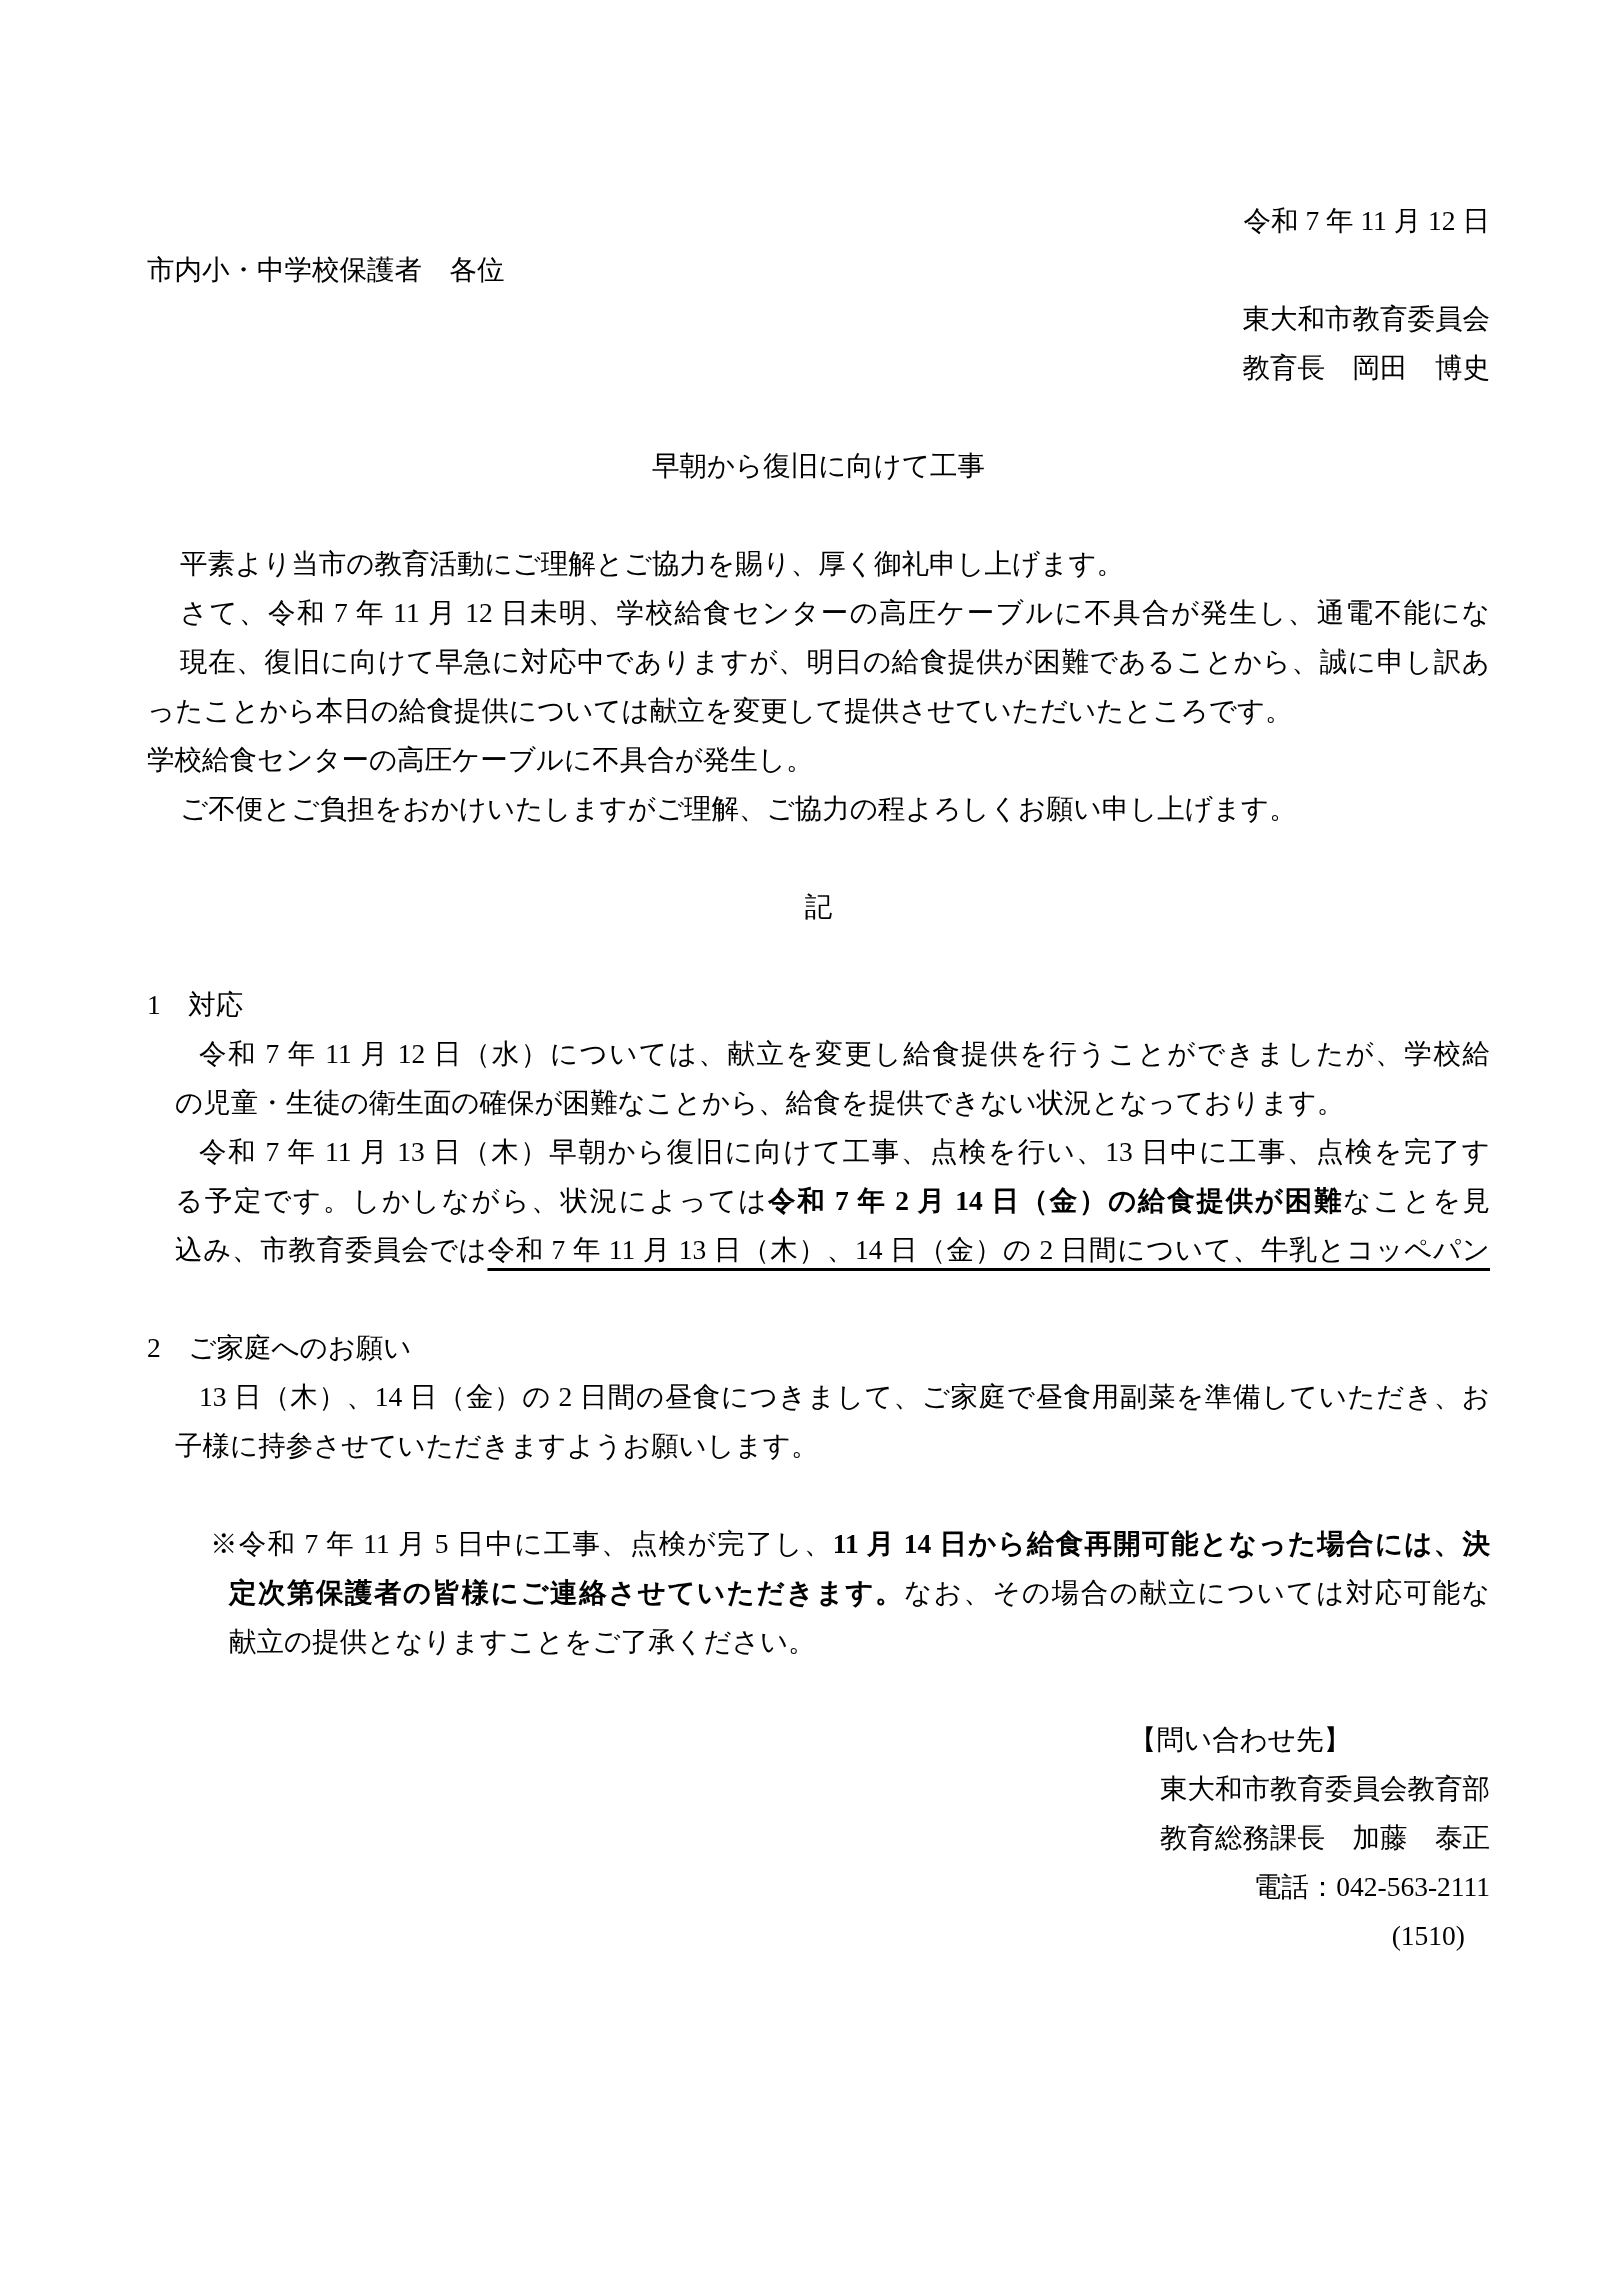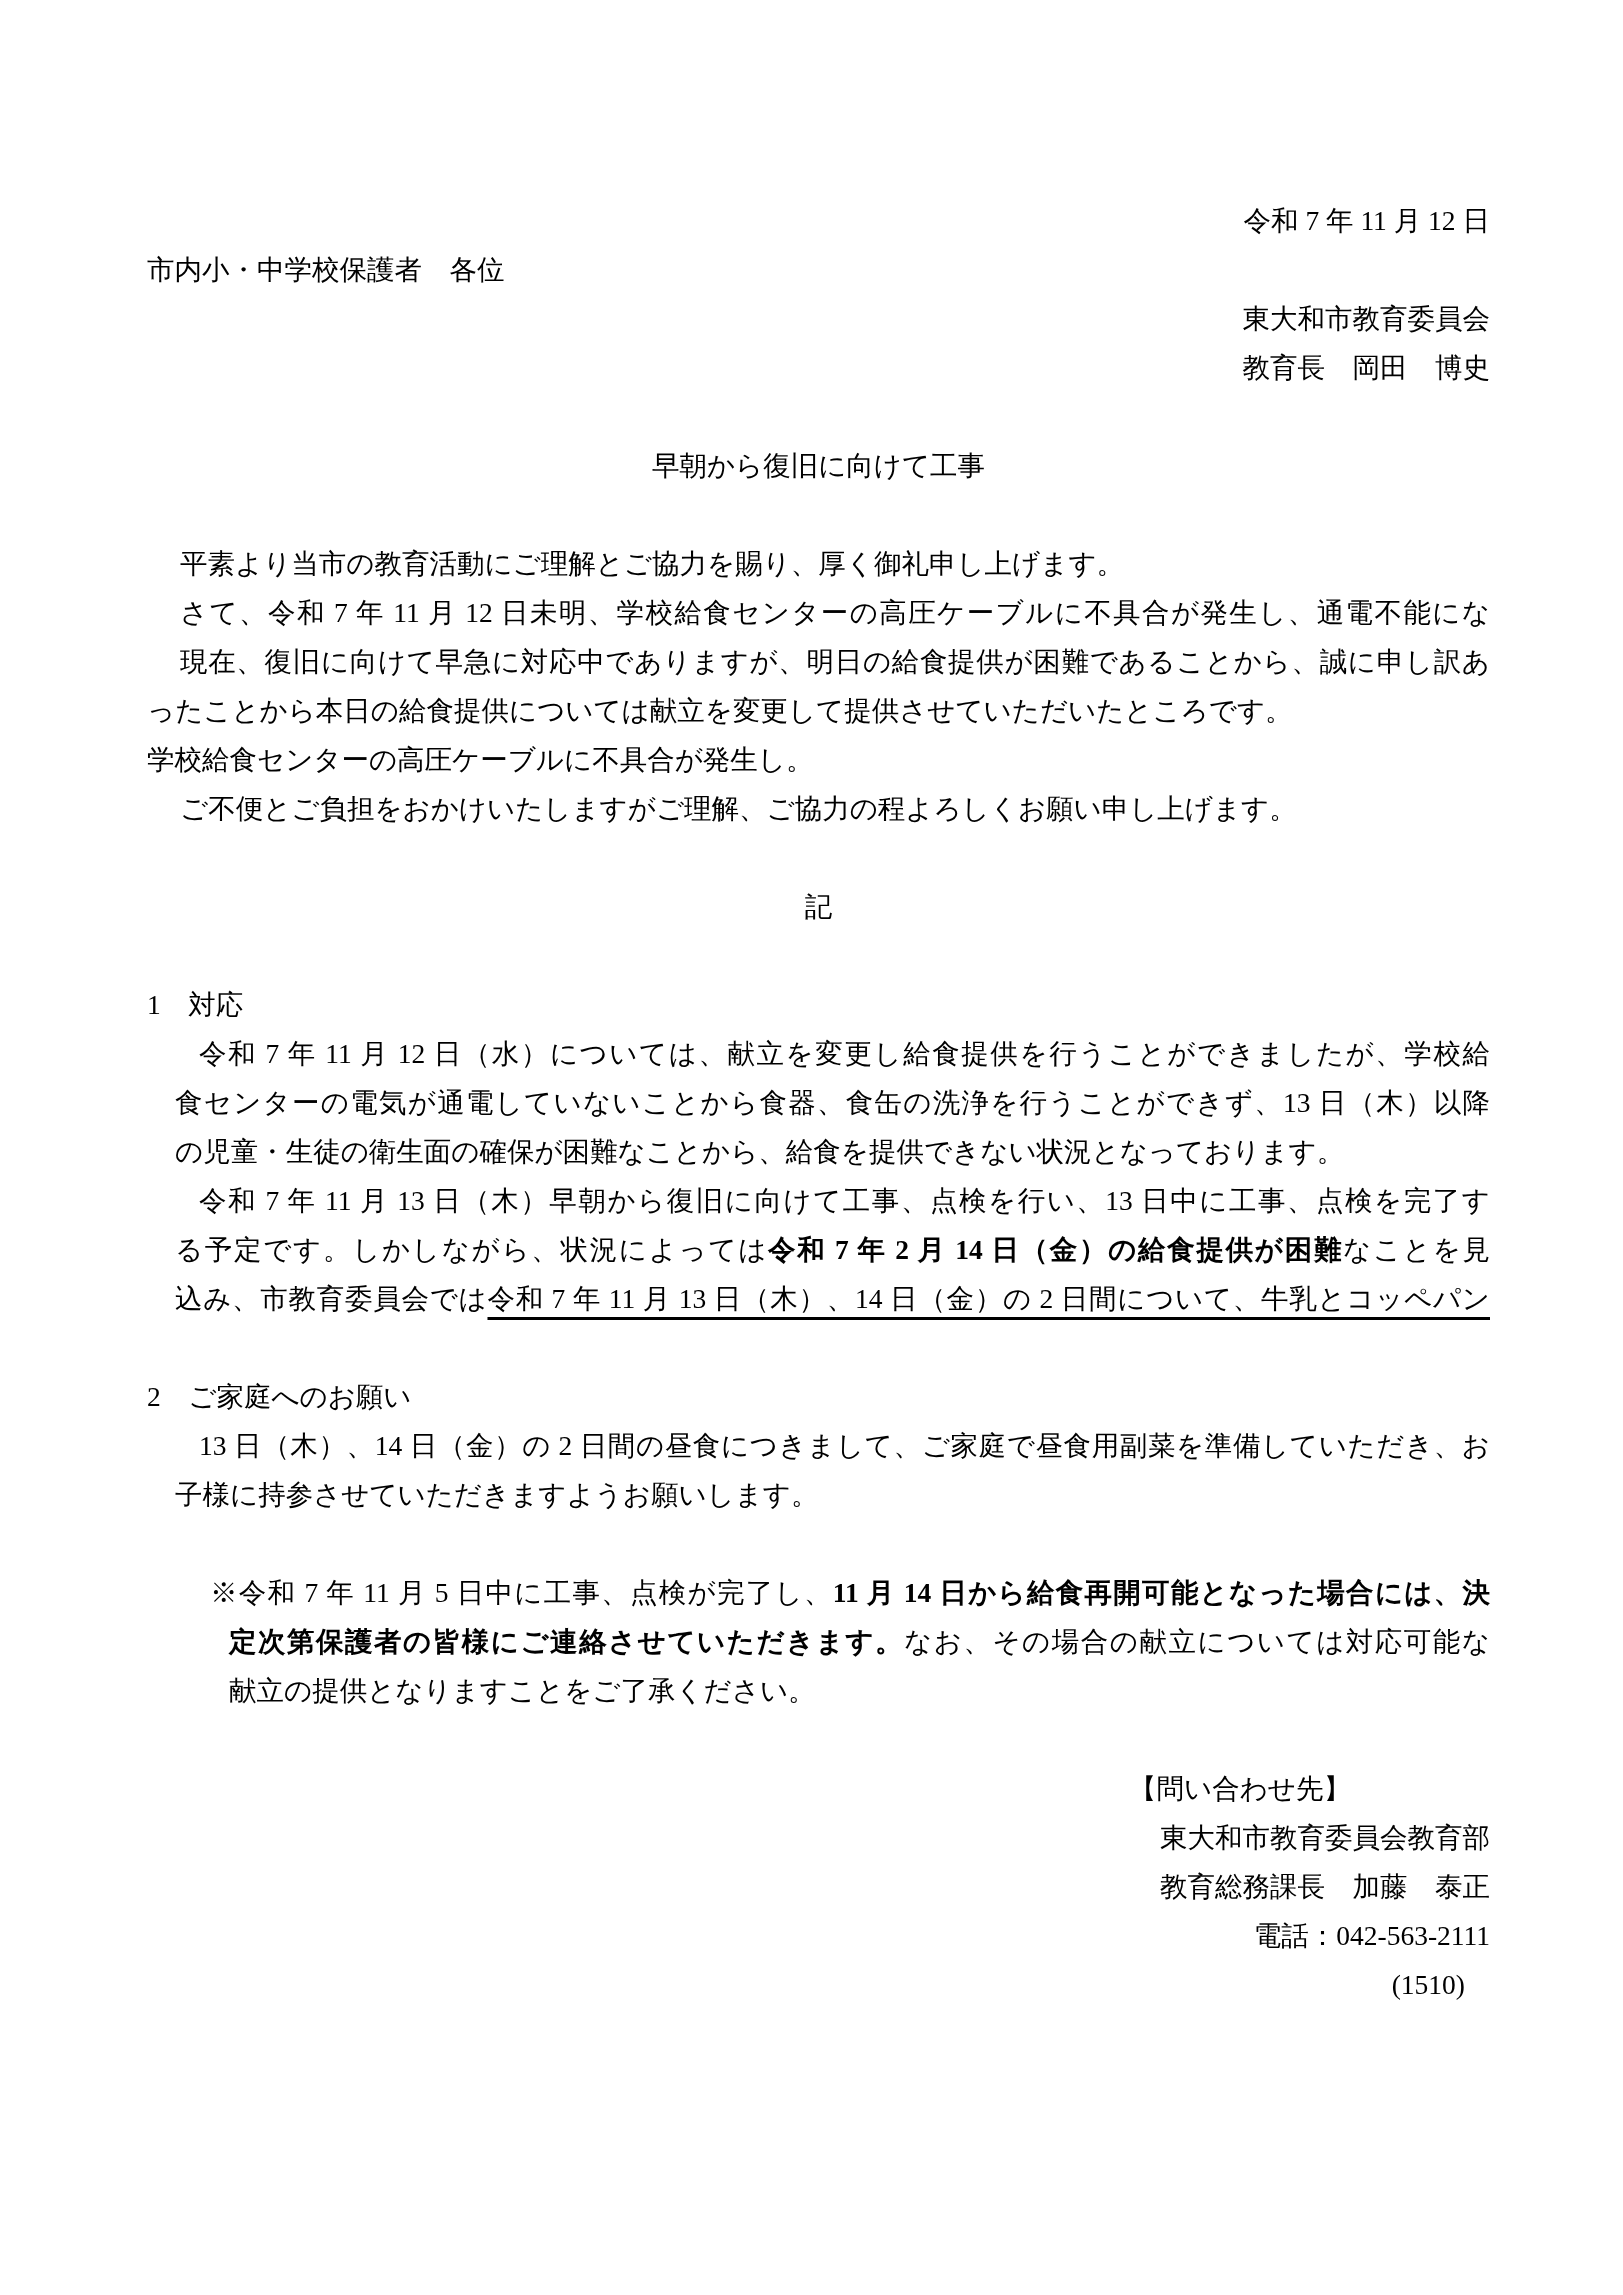--- a/index.html
+++ b/index.html
@@ -66,21 +66,20 @@
     <div class="line pi50">ご不便とご負担をおかけいたしますがご理解、ご協力の程よろしくお願い申し上げます。</div>
 
     <div class="line"></div>
 
     <div class="line center">記</div>
 
     <div class="line"></div>
 
     <div class="line">1　対応</div>
     <div class="line pi79 fill">令和 7 年 11 月 12 日（水）については、献立を変更し給食提供を行うことができましたが、学校給</div>
-    <div class="line pi43 fill">食センターの電気が通電していないことから食器、食缶の洗浄を行うことができず、13 日（木）以降</div>
     <div class="line pi43">の児童・生徒の衛生面の確保が困難なことから、給食を提供できない状況となっております。</div>
     <div class="line pi79 fill">令和 7 年 11 月 13 日（木）早朝から復旧に向けて工事、点検を行い、13 日中に工事、点検を完了す</div>
     <div class="line pi43 fill"><span>る予定です。しかしながら、状況によっては</span><span class="b">令和 7 年 2 月 14 日（金）の給食提供が困難</span><span>なことを見</span></div>
     <div class="line pi43 fill"><span>込み、市教育委員会では</span><span class="u">令和 7 年 11 月 13 日（木）、14 日（金）の 2 日間について、牛乳とコッペパン</span></div>
 
     <div class="line"></div>
 
     <div class="line">2　ご家庭へのお願い</div>
     <div class="line pi79 fill">13 日（木）、14 日（金）の 2 日間の昼食につきまして、ご家庭で昼食用副菜を準備していただき、お</div>
     <div class="line pi43">子様に持参させていただきますようお願いします。</div>

